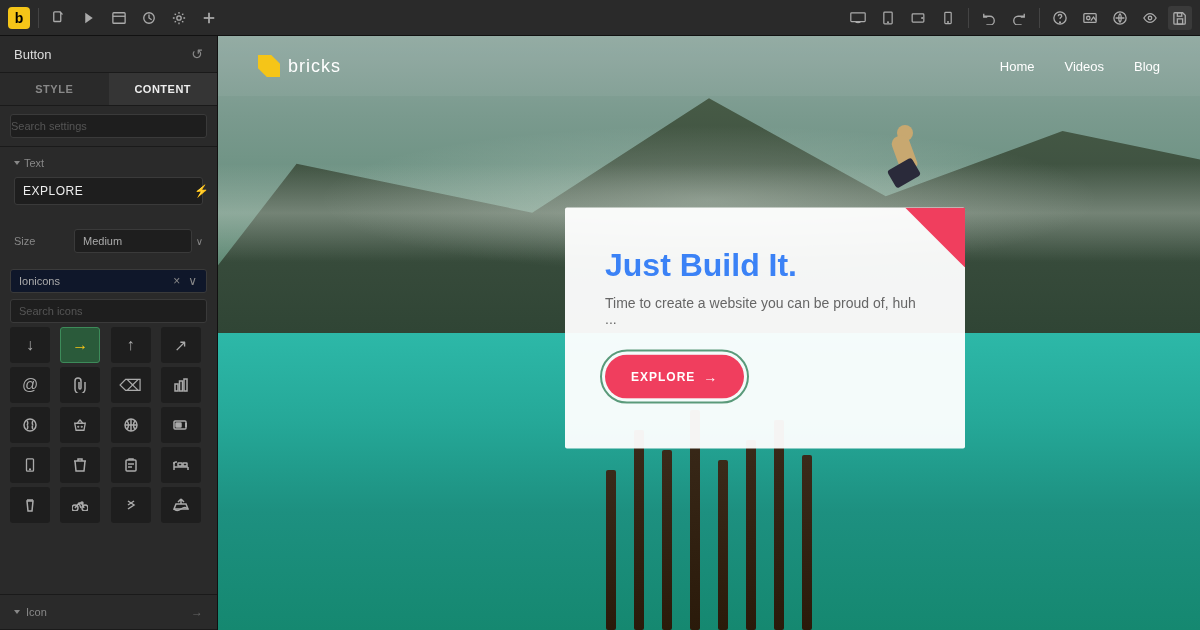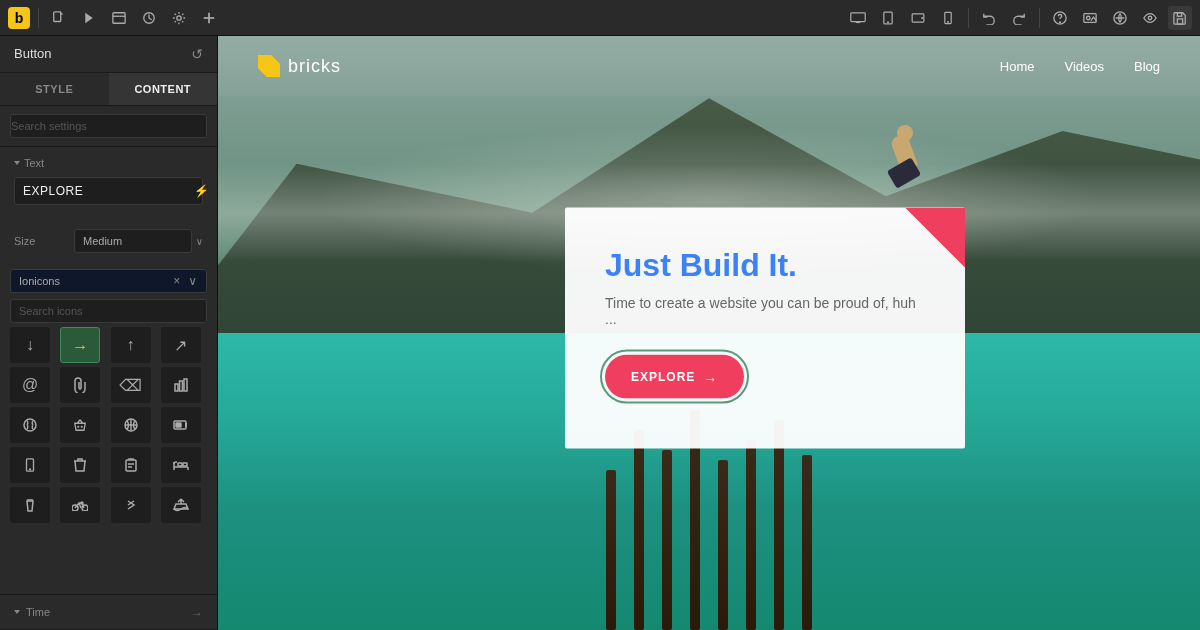--- a/index.html
+++ b/index.html
@@ -45,20 +45,21 @@
     .sidebar {
       width: 218px;
       background: #2a2a2a;
       display: flex;
       flex-direction: column;
       border-right: 1px solid #111;
       overflow: hidden;
     }
     .sidebar-header {
       display: flex;
+      align-items: center;
       justify-content: space-between;
       padding: 10px 14px;
       border-bottom: 1px solid #1a1a1a;
     }
     .sidebar-title {
       color: #ddd;
       font-size: 13px;
       font-weight: 500;
     }
     .sidebar-refresh {
@@ -775,21 +776,21 @@
               <path d="M1 11l2-5h10l2 5z"></path>
               <path d="M8 1v5M8 1l3 3M8 1L5 4"></path>
               <path d="M1 11c2 2 4 2 7 0s5-2 7 0"></path>
             </svg>
         </div>
       </div>
     </div>
 
     <div class="sidebar-bottom">
       <div class="sidebar-collapsible">
-        <div class="sidebar-collapsible-label">Time</div>
+        <div class="sidebar-collapsible-label">Icon</div>
         <span class="sidebar-collapsible-icon">→</span>
       </div>
     </div>
   </div>
 
   <div class="canvas">
 
     <div class="hero-bg">
       <div class="hero-sky"></div>
       <div class="hero-mountain">

